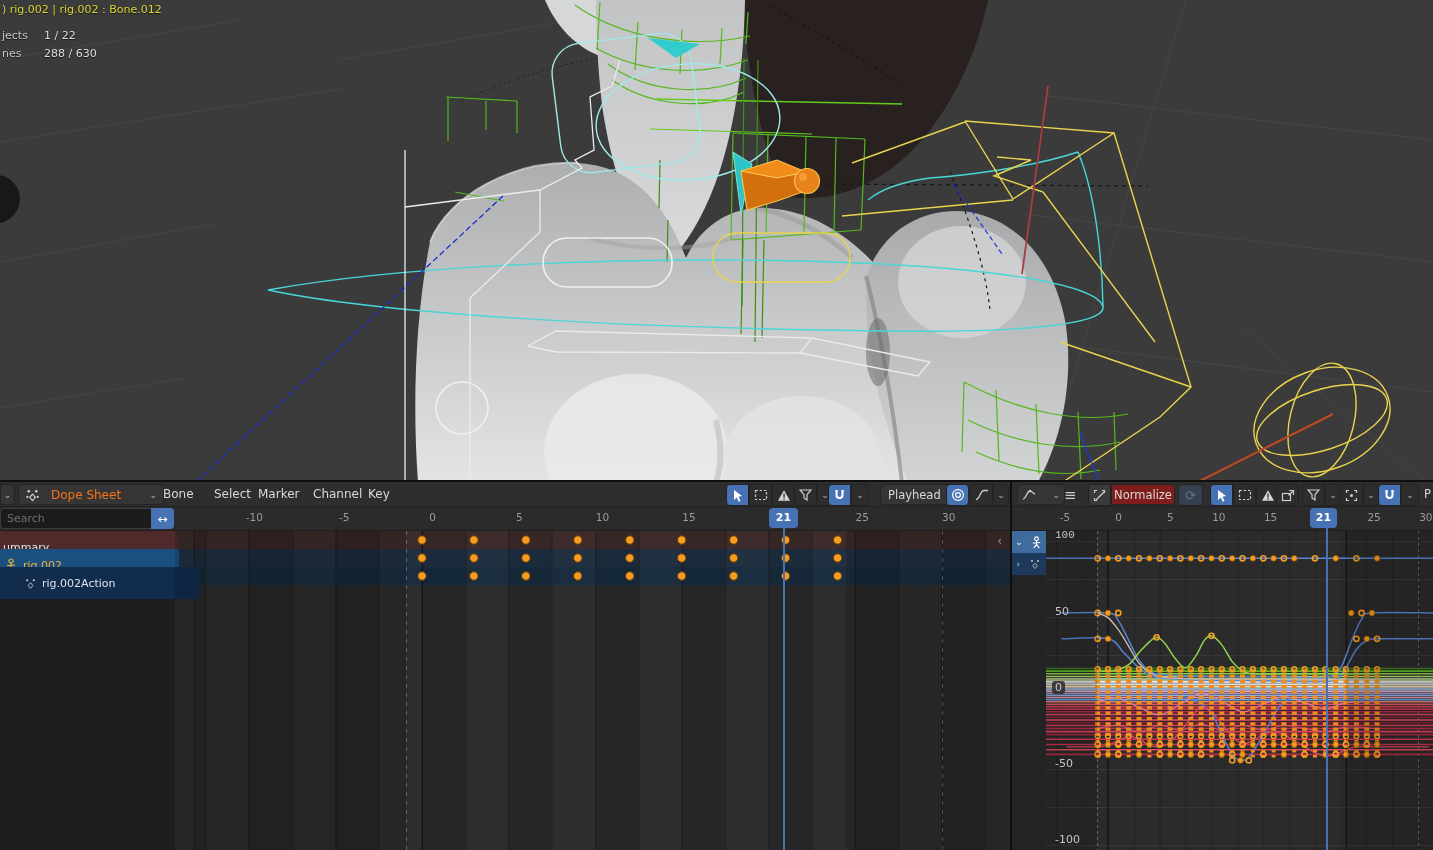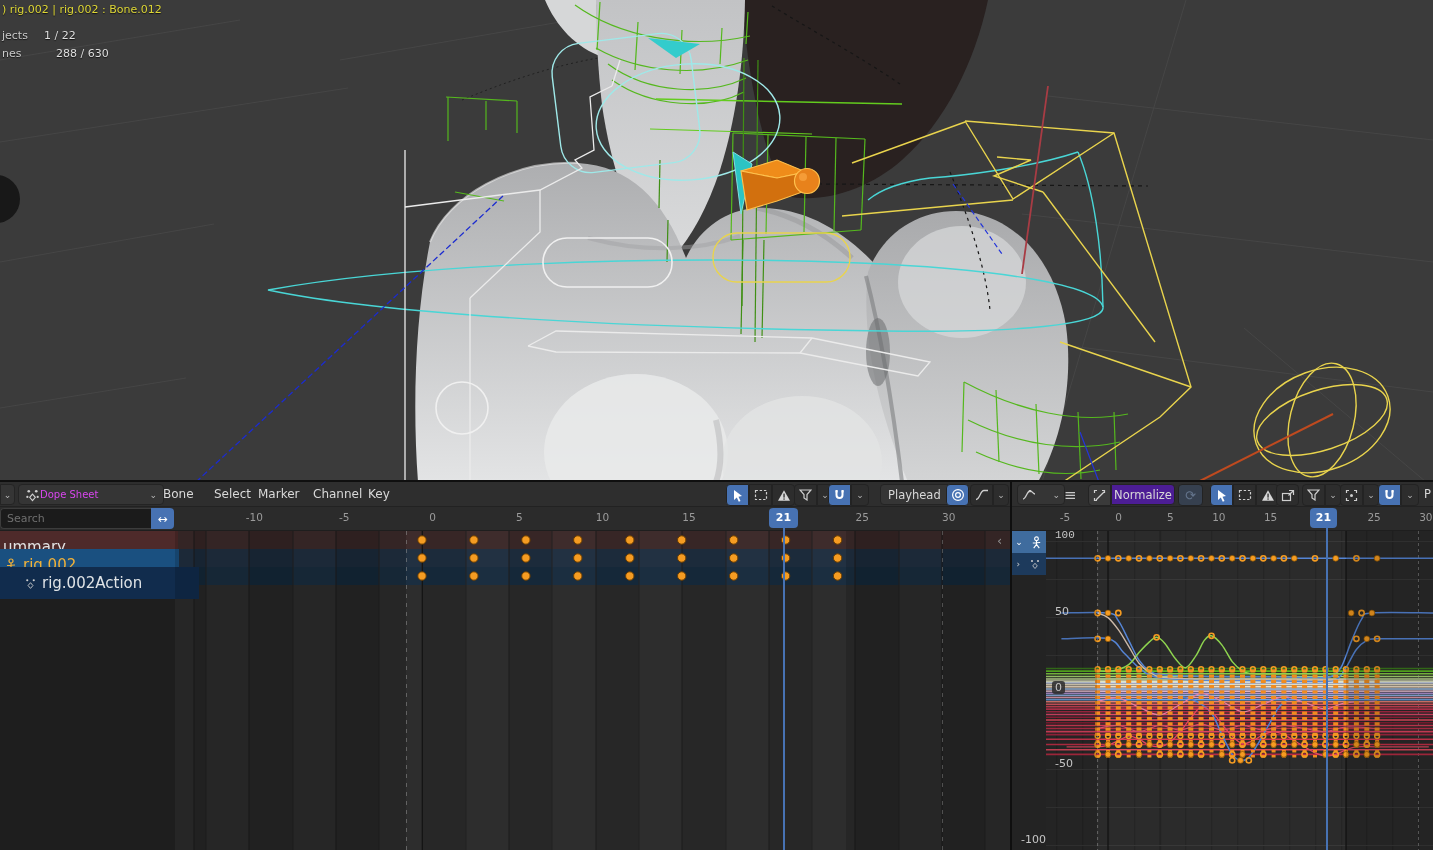--- a/index.html
+++ b/index.html
@@ -16,21 +16,21 @@
        background:#2d2d2d;border:1px solid #232323;}
   .iconbtn.active{background:#4772b3;}
   .chev{color:#b9b9b9;font-size:9px;}
   .ruler{background:#2b2b2b;border-bottom:1px solid #1e1e1e;height:23px;}
   .tick{position:absolute;top:4px;width:28px;text-align:right;color:#9b9b9b;font-size:10.5px;}
   .badge{background:#4772b3;border-radius:4px;color:#fff;font-size:11px;font-weight:bold;
        text-align:center;line-height:20px;height:20px;z-index:30;}
   .playhead{width:2px;background:#4772b3;z-index:25;}
   .dashv{width:1px;background-image:repeating-linear-gradient(to bottom,#8f8f8f 0 4px,transparent 4px 9px);
        opacity:.55;z-index:6;}
-  .chan-row{height:32px;display:flex;align-items:center;font-size:15px;color:#e2e2e2;}
+  .chan-row{height:32px;display:flex;align-items:center;font-size:11px;color:#e2e2e2;}
   .dope-grid{background-image:
       repeating-linear-gradient(to right, rgba(255,255,255,0.02) 0 43.3px, rgba(0,0,0,0.05) 43.3px 86.6px),
       repeating-linear-gradient(to right, #1d1d1d 0 1px, transparent 1px 43.3px);
       background-position:30.5px 0,30.5px 0;z-index:5;}
   .graph-grid{background-image:
       repeating-linear-gradient(to bottom, #383838 0 1px, transparent 1px 38px),
       repeating-linear-gradient(to right, #232323 0 1px, transparent 1px 25.875px);
       background-position:0 10px,10.25px 0;z-index:2;}
   .dark-ovl{background:rgba(0,0,0,0.15);z-index:8;}
   .vlabel{position:absolute;left:9px;color:#c6c6c6;font-size:11px;z-index:12;}
@@ -192,38 +192,38 @@
       <circle cx="807" cy="181" r="12.5" fill="#e8821b" stroke="#ffc14d" stroke-width="1.2"></circle>
       <circle cx="803" cy="177" r="4" fill="#f7a23f" opacity="0.8"></circle>
     </g>
     <circle cx="-4" cy="199" r="24" fill="#181818"></circle>
   </svg>
 
   <div class="abs ovl-text" style="left:2px;top:3px;color:#ddd636;z-index:3">) rig.002 | rig.002 : Bone.012</div>
   <div class="abs ovl-text" style="left:2px;top:29px;z-index:3">jects</div>
   <div class="abs ovl-text" style="left:44px;top:29px;color:#dedede;z-index:3">1 / 22</div>
   <div class="abs ovl-text" style="left:2px;top:47px;z-index:3">nes</div>
-  <div class="abs ovl-text" style="left:56px;top:47px;color:#dedede;z-index:3">288 / 630</div>
+  <div class="abs ovl-text" style="left:44px;top:47px;color:#dedede;z-index:3">288 / 630</div>
 
   <div class="abs" style="left:0;top:480px;width:1433px;height:2px;background:#0f0f0f;z-index:4"></div>
   <div class="abs" style="left:1010px;top:482px;width:2px;height:368px;background:#0f0f0f;z-index:40"></div>
 
   <div class="abs hdr" style="left:0;top:482px;width:1010px;z-index:10">
     <div class="abs btn" style="left:0;top:2px;width:13px;border-radius:0 4px 4px 0">
       <span class="chev">⌄</span>
     </div>
     <div class="abs btn" style="left:18px;top:2px;width:132px;justify-content:flex-start;padding:0 6px">
       <svg width="15" height="14" viewBox="0 0 16 14">
         <circle cx="4" cy="3" r="1.4" fill="#cfcfcf"></circle>
           <circle cx="12" cy="3" r="1.4" fill="#cfcfcf"></circle>
         <circle cx="2.5" cy="9" r="1.2" fill="#cfcfcf"></circle>
           <circle cx="13.5" cy="9" r="1.2" fill="#cfcfcf"></circle>
         <path d="M8,6 L11,9.5 L8,13 L5,9.5 Z" fill="none" stroke="#cfcfcf" stroke-width="1.2"></path>
       </svg>
-      <span style="margin-left:0;font-size:10px;color:#d946ef">Dope Sheet</span>
+      <span style="margin-left:11px;font-size:12px;color:#f97316">Dope Sheet</span>
       <span class="chev" style="margin-left:auto">⌄</span>
     </div>
     <span class="abs menu-item" style="left:163px">Bone</span>
     <span class="abs menu-item" style="left:214px">Select</span>
     <span class="abs menu-item" style="left:258px">Marker</span>
     <span class="abs menu-item" style="left:313px">Channel</span>
     <span class="abs menu-item" style="left:368px">Key</span>
 
     <div class="abs" style="left:726px;top:2px;display:flex">
       <div class="iconbtn active" style="border-radius:4px 0 0 4px">
@@ -381,21 +381,21 @@
       <span class="chev">⌄</span>
     </div>
     <span style="position:absolute;left:52px;top:4px;color:#c9c9c9;font-size:15px">≡</span>
     <div class="abs" style="left:76px;top:2px;display:flex">
       <div class="iconbtn" style="border-radius:4px 0 0 4px;background:#3a3a3a">
         <svg width="13" height="13" viewBox="0 0 13 13">
           <path d="M1.5,4 V1.5 H4 M9,1.5 h2.5 V4 M1.5,9 v2.5 H4" fill="none" stroke="#cfcfcf" stroke-width="1.2"></path>
           <path d="M3,11 L11,3" stroke="#cfcfcf" stroke-width="1.2"></path>
           </svg>
       </div>
-      <div class="btn" style="width:62px;border-radius:0 4px 4px 0;background:#4c1d95">
+      <div class="btn" style="width:62px;border-radius:0 4px 4px 0;background:#7f1d1d">
         <span style="font-size:11.5px">Normalize</span>
       </div>
     </div>
     <div class="abs iconbtn" style="left:166px;top:2px;width:23px;border-radius:4px;background:#36404f">
       <span style="color:#64748c;font-size:13px">⟳</span>
     </div>
     <div class="abs" style="left:198px;top:2px;display:flex">
       <div class="iconbtn active" style="border-radius:4px 0 0 4px">
         <svg width="12" height="13" viewBox="0 0 12 13">
           <path d="M2,1 L10,7 L6.5,7.7 L8.5,12 L6.8,12.8 L4.8,8.6 L2,11 Z" fill="#fff"></path>
@@ -746,14 +746,14 @@
   <div class="abs dark-ovl" style="left:1346px;top:531px;width:87px;height:319px"></div>
   <div id="graph-vlabels"></div>
 
   <div class="abs playhead" style="left:1326px;top:509px;height:341px"></div>
   <div class="abs badge" style="left:1310px;top:508px;width:27px">21</div>
 
 <div class="vlabel" style="left: 1055px; top: 529px; font-family: Liberation Mono, monospace;">100</div>
     <div class="vlabel" style="left: 1055px; top: 605px;">50</div>
     <div class="vlabel pill" style="left: 1052px; top: 681px;">0</div>
     <div class="vlabel" style="left: 1055px; top: 757px;">-50</div>
-    <div class="vlabel" style="left: 1021px; top: 833px;">-100</div>
+    <div class="vlabel" style="left: 1055px; top: 833px;">-100</div>
   </div>
 
 </body></html>

